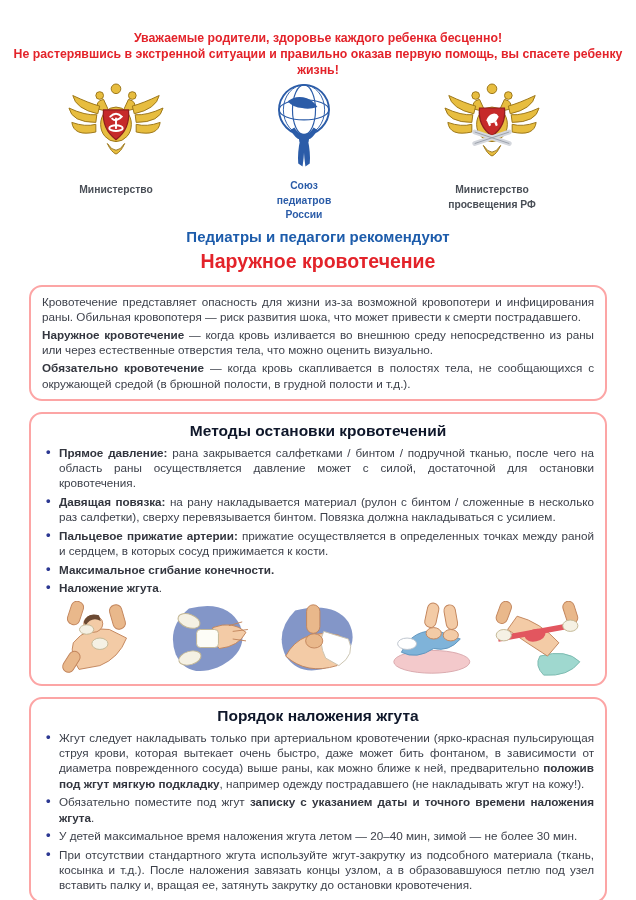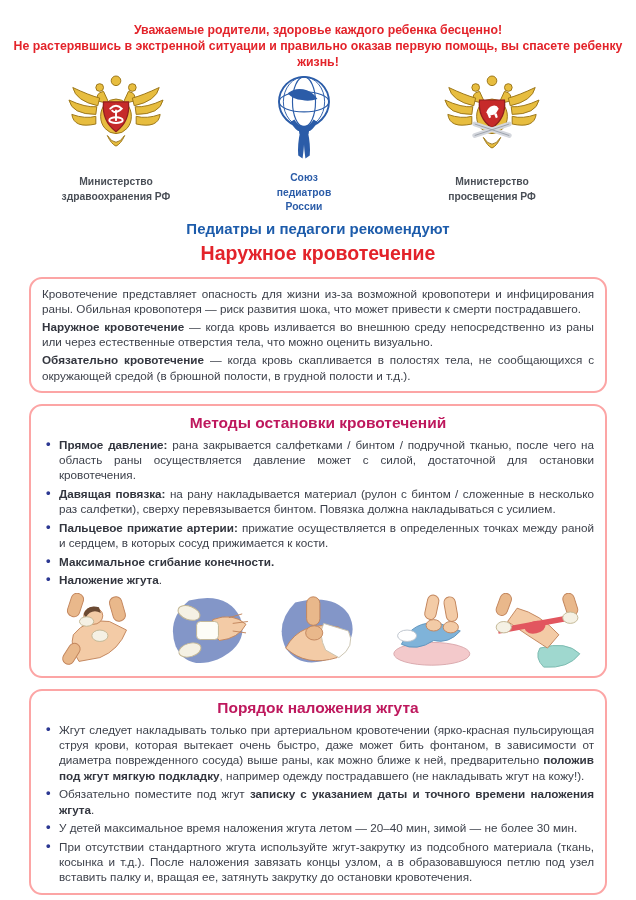--- a/index.html
+++ b/index.html
@@ -1,37 +1,37 @@
 <!DOCTYPE html>
 <html><head>
 <meta charset="utf-8">
 <style>
   html,body{margin:0;padding:0;width:636px;height:900px;overflow:hidden;background:#ffffff;
     font-family:"Liberation Sans",sans-serif;-webkit-font-smoothing:antialiased;}
-  .page{position:relative;width:636px;height:695px;}
+  .page{position:relative;width:636px;height:695px;margin-top:8px;}
 
   
   .alert-lines{padding-top:22px;text-align:center;}
   .alert-lines div{color:#e3232a;font-weight:bold;font-size:12.3px;line-height:16px;}
 
   
   .logos-row{display:flex;align-items:flex-start;padding:4px 18px 0 18px;}
   .logo-col{width:196px;text-align:center;}
   .logo-col.center{width:180px;}
   .logo-label{font-size:10.3px;font-weight:bold;color:#4a4f57;line-height:12.5px;margin-top:2px;}
   .logo-label.blue{color:#2b5ca8;}
 
   .subtitle{ text-align:center;color:#1d5cab;font-weight:bold;font-size:15px;margin-top:6px;}
   .doc-title{text-align:center;color:#e3232a;font-weight:bold;font-size:19.5px;margin-top:5px;}
 
   
   .box{margin:11px 29px 0 29px;border:2px solid #fca5a5;border-radius:13px;padding:7px 11px 5px 11px;background:#fff;}
   .box p{margin:0 0 3px 0;font-size:11.7px;line-height:15.2px;color:#3d414b;text-align:justify;}
   .box b{font-weight:bold;color:#33363f;}
-  .box-title{text-align:center;font-weight:bold;font-size:15.5px;color:#be185d;margin:1px 0 5px 0;}
+  .box-title{text-align:center;font-weight:bold;font-size:15.5px;color:#0f172a;margin:1px 0 5px 0;}
   ul.bullets{list-style:none;margin:0;padding:0;}
   ul.bullets li{position:relative;padding-left:17px;margin-bottom:3.5px;font-size:11.7px;line-height:15.2px;color:#3d414b;text-align:justify;}
   ul.bullets li::before{content:'•';position:absolute;left:4px;top:-1px;color:#2c3892;font-weight:bold;font-size:13px;}
 
   .illos{display:flex;justify-content:space-between;align-items:center;padding:2px 6px 2px 6px;}
   .illo{display:block;}
 </style>
 </head>
 <body>
 
@@ -62,21 +62,20 @@
           <path d="M41,64 Q50,78 59,64 Q55,73 50,75 Q45,73 41,64 Z"></path>
         </g>
         <path d="M37,29 L63,29 Q65,49 50,60 Q35,49 37,29 Z" fill="#c62a2a" stroke="#8e1f1f" stroke-width="1.3"></path>
         <g stroke="#ffffff" fill="none" stroke-width="2" stroke-linecap="round">
           <ellipse cx="50" cy="48" rx="7" ry="3"></ellipse>
           <path d="M50,48 L50,38"></path>
           <path d="M44,36 Q50,30 56,36 Q50,42 46,38"></path>
         </g>
       </svg>
       <div class="logo-label">Министерство</div>
-      <div class="logo-label">здравоохранения РФ</div>
     </div>
 
     <div class="logo-col center">
       <svg class="illo" width="84" height="96" viewBox="0 0 86 100" style="margin:0 auto;">
         <circle cx="43" cy="29" r="26" fill="#ffffff" stroke="#2b5ca8" stroke-width="2"></circle>
         <ellipse cx="43" cy="29" rx="26" ry="10.5" fill="none" stroke="#2b5ca8" stroke-width="1.2"></ellipse>
         <ellipse cx="43" cy="29" rx="12" ry="26" fill="none" stroke="#2b5ca8" stroke-width="1.2"></ellipse>
         <ellipse cx="43" cy="29" rx="21.5" ry="26" fill="none" stroke="#2b5ca8" stroke-width="1"></ellipse>
         <path d="M26,20 q9,-7 20,-3 q7,3 11,9 q-9,3 -16,1 q-9,0 -15,-7 Z" fill="#2b5ca8"></path>
         <circle cx="43" cy="60" r="5.2" fill="#2b5ca8"></circle>

